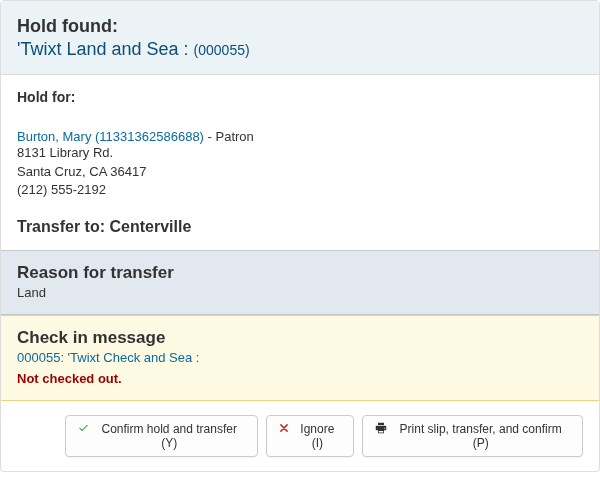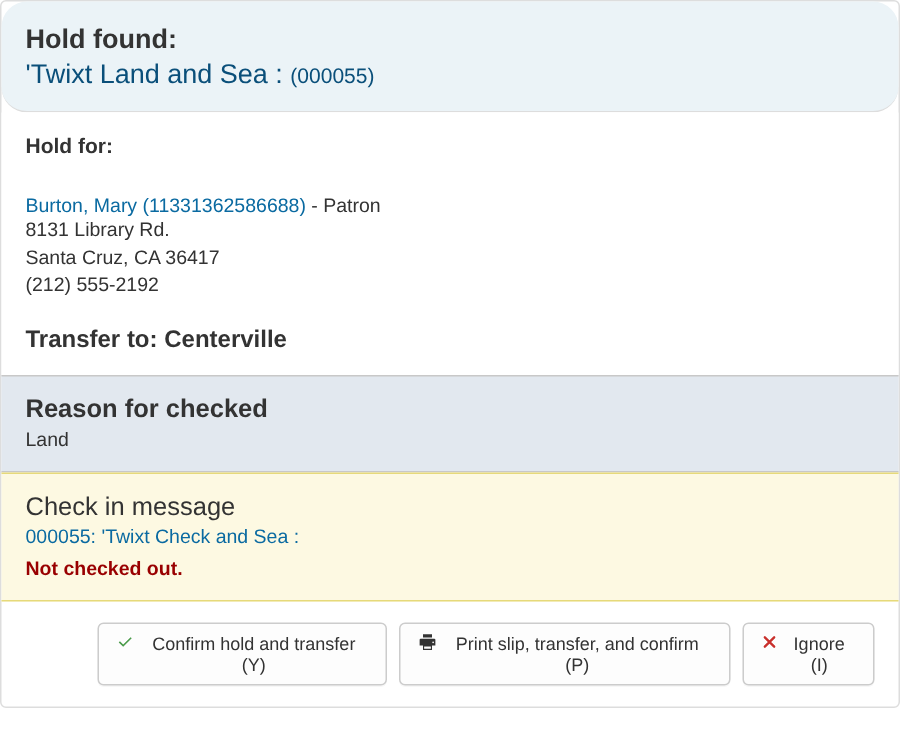--- a/index.html
+++ b/index.html
@@ -15,21 +15,20 @@
   .panel {
     border: 1px solid #ddd;
     border-radius: 4px;
     background: #fff;
     margin: 0;
   }
   .panel-header {
     background: #ebf3f7;
     padding: 14px 16px 12px 16px;
     border-bottom: 1px solid #ddd;
-    border-radius: 17px;
   }
   .panel-header h2 {
     margin: 0;
     font-size: 18px;
     font-weight: bold;
     color: #333;
     line-height: 1.3;
   }
   .title-line2 {
     color: #0a4f7a;
@@ -84,21 +83,21 @@
   }
   .section-checkin {
     background: #fdf9e2;
     border-top: 1px solid #e6d97a;
     border-bottom: 1px solid #e6d97a;
     padding: 12px 16px 14px 16px;
   }
   .section-checkin h3 {
     margin: 0 0 2px 0;
     font-size: 17px;
-    font-weight: normal;
+    font-weight: bold;
     color: #333;
   }
   .checkin-item {
     color: #0a6aa1;
   }
   .not-checked-out {
     color: #990000;
     font-weight: bold;
     margin-top: 6px;
     display: block;
@@ -162,50 +161,50 @@
     <div class="address-line">8131 Library Rd.</div>
     <div class="address-line">Santa Cruz, CA 36417</div>
     <div class="phone-line">(212) 555-2192</div>
 
     <div class="transfer-line">
       <span>Transfer to: </span><span>Centerville</span>
     </div>
   </div>
 
   <div class="section-reason">
-    <h3>Reason for checked</h3>
+    <h3>Reason for transfer</h3>
     <div class="reason-value">Land</div>
   </div>
 
   <div class="section-checkin">
     <h3>Check in message</h3>
     <div class="checkin-item">000055: 'Twixt Check and Sea :</div>
     <span class="not-checked-out">Not checked out.</span>
   </div>
 
   <div class="button-row">
     <button class="btn">
       <span class="icon-check">
         <svg viewBox="0 0 16 16" width="11" height="11">
             <path fill="#4a9b4a" d="M6 11.2 2.8 8l-1.1 1.1L6 13.4l8.3-8.3-1.1-1.1z"></path>
           </svg>
       </span>
       <span>Confirm hold and transfer (Y)</span>
     </button>
     <button class="btn">
+      <span class="icon-x">
+        <svg viewBox="0 0 16 16" width="10" height="10">
+            <path fill="#c9302c" d="M3 3l10 10M13 3L3 13" stroke="#c9302c" stroke-width="2.5" stroke-linecap="round"></path>
+          </svg>
+      </span>
+      <span>Ignore (I)</span>
+    </button>
+    <button class="btn">
       <span class="icon-print">
         <svg viewBox="0 0 16 16" width="12" height="12">
             <path fill="#333" d="M4 1h8v3H4zM2 5h12a1 1 0 0 1 1 1v5h-3v4H4v-4H1V6a1 1 0 0 1 1-1zm3 7v2h6v-2H5zm8-4.5a.75.75 0 1 0 0 1.5.75.75 0 0 0 0-1.5z"></path>
           </svg>
       </span>
       <span>Print slip, transfer, and confirm (P)</span>
     </button>
-    <button class="btn">
-      <span class="icon-x">
-        <svg viewBox="0 0 16 16" width="10" height="10">
-            <path fill="#c9302c" d="M3 3l10 10M13 3L3 13" stroke="#c9302c" stroke-width="2.5" stroke-linecap="round"></path>
-          </svg>
-      </span>
-      <span>Ignore (I)</span>
-    </button>
   </div>
 
 </div>
 
 </body></html>

